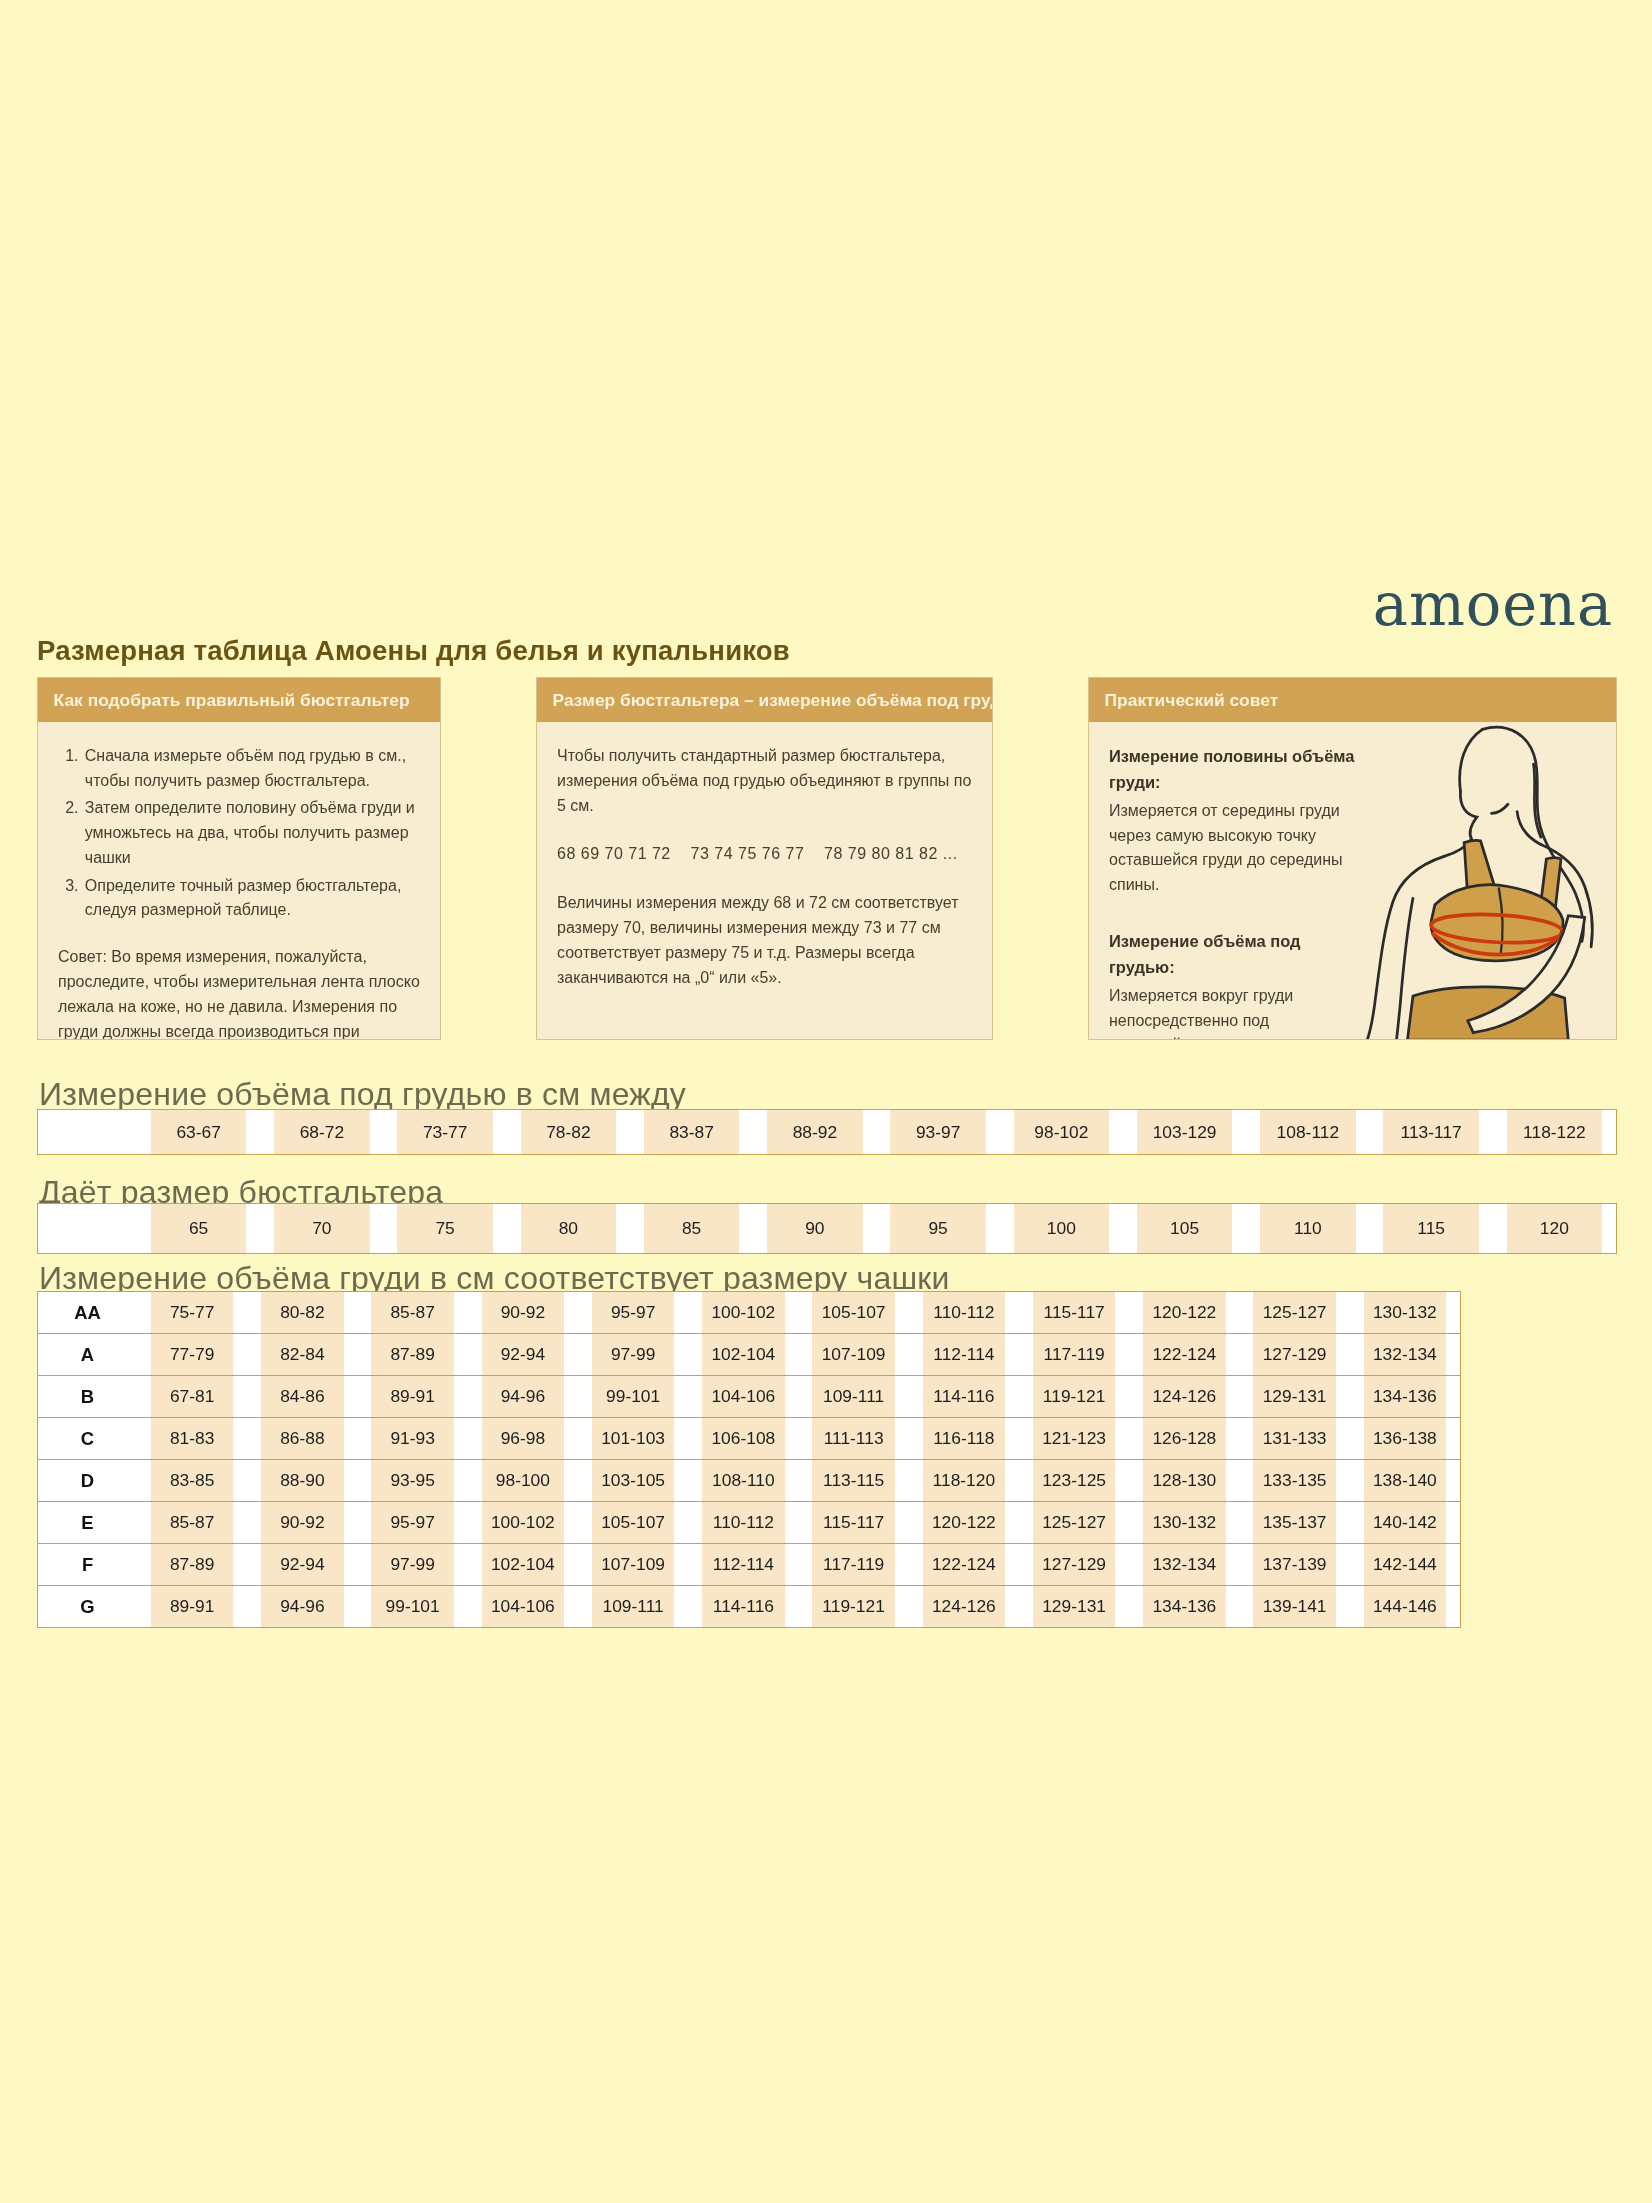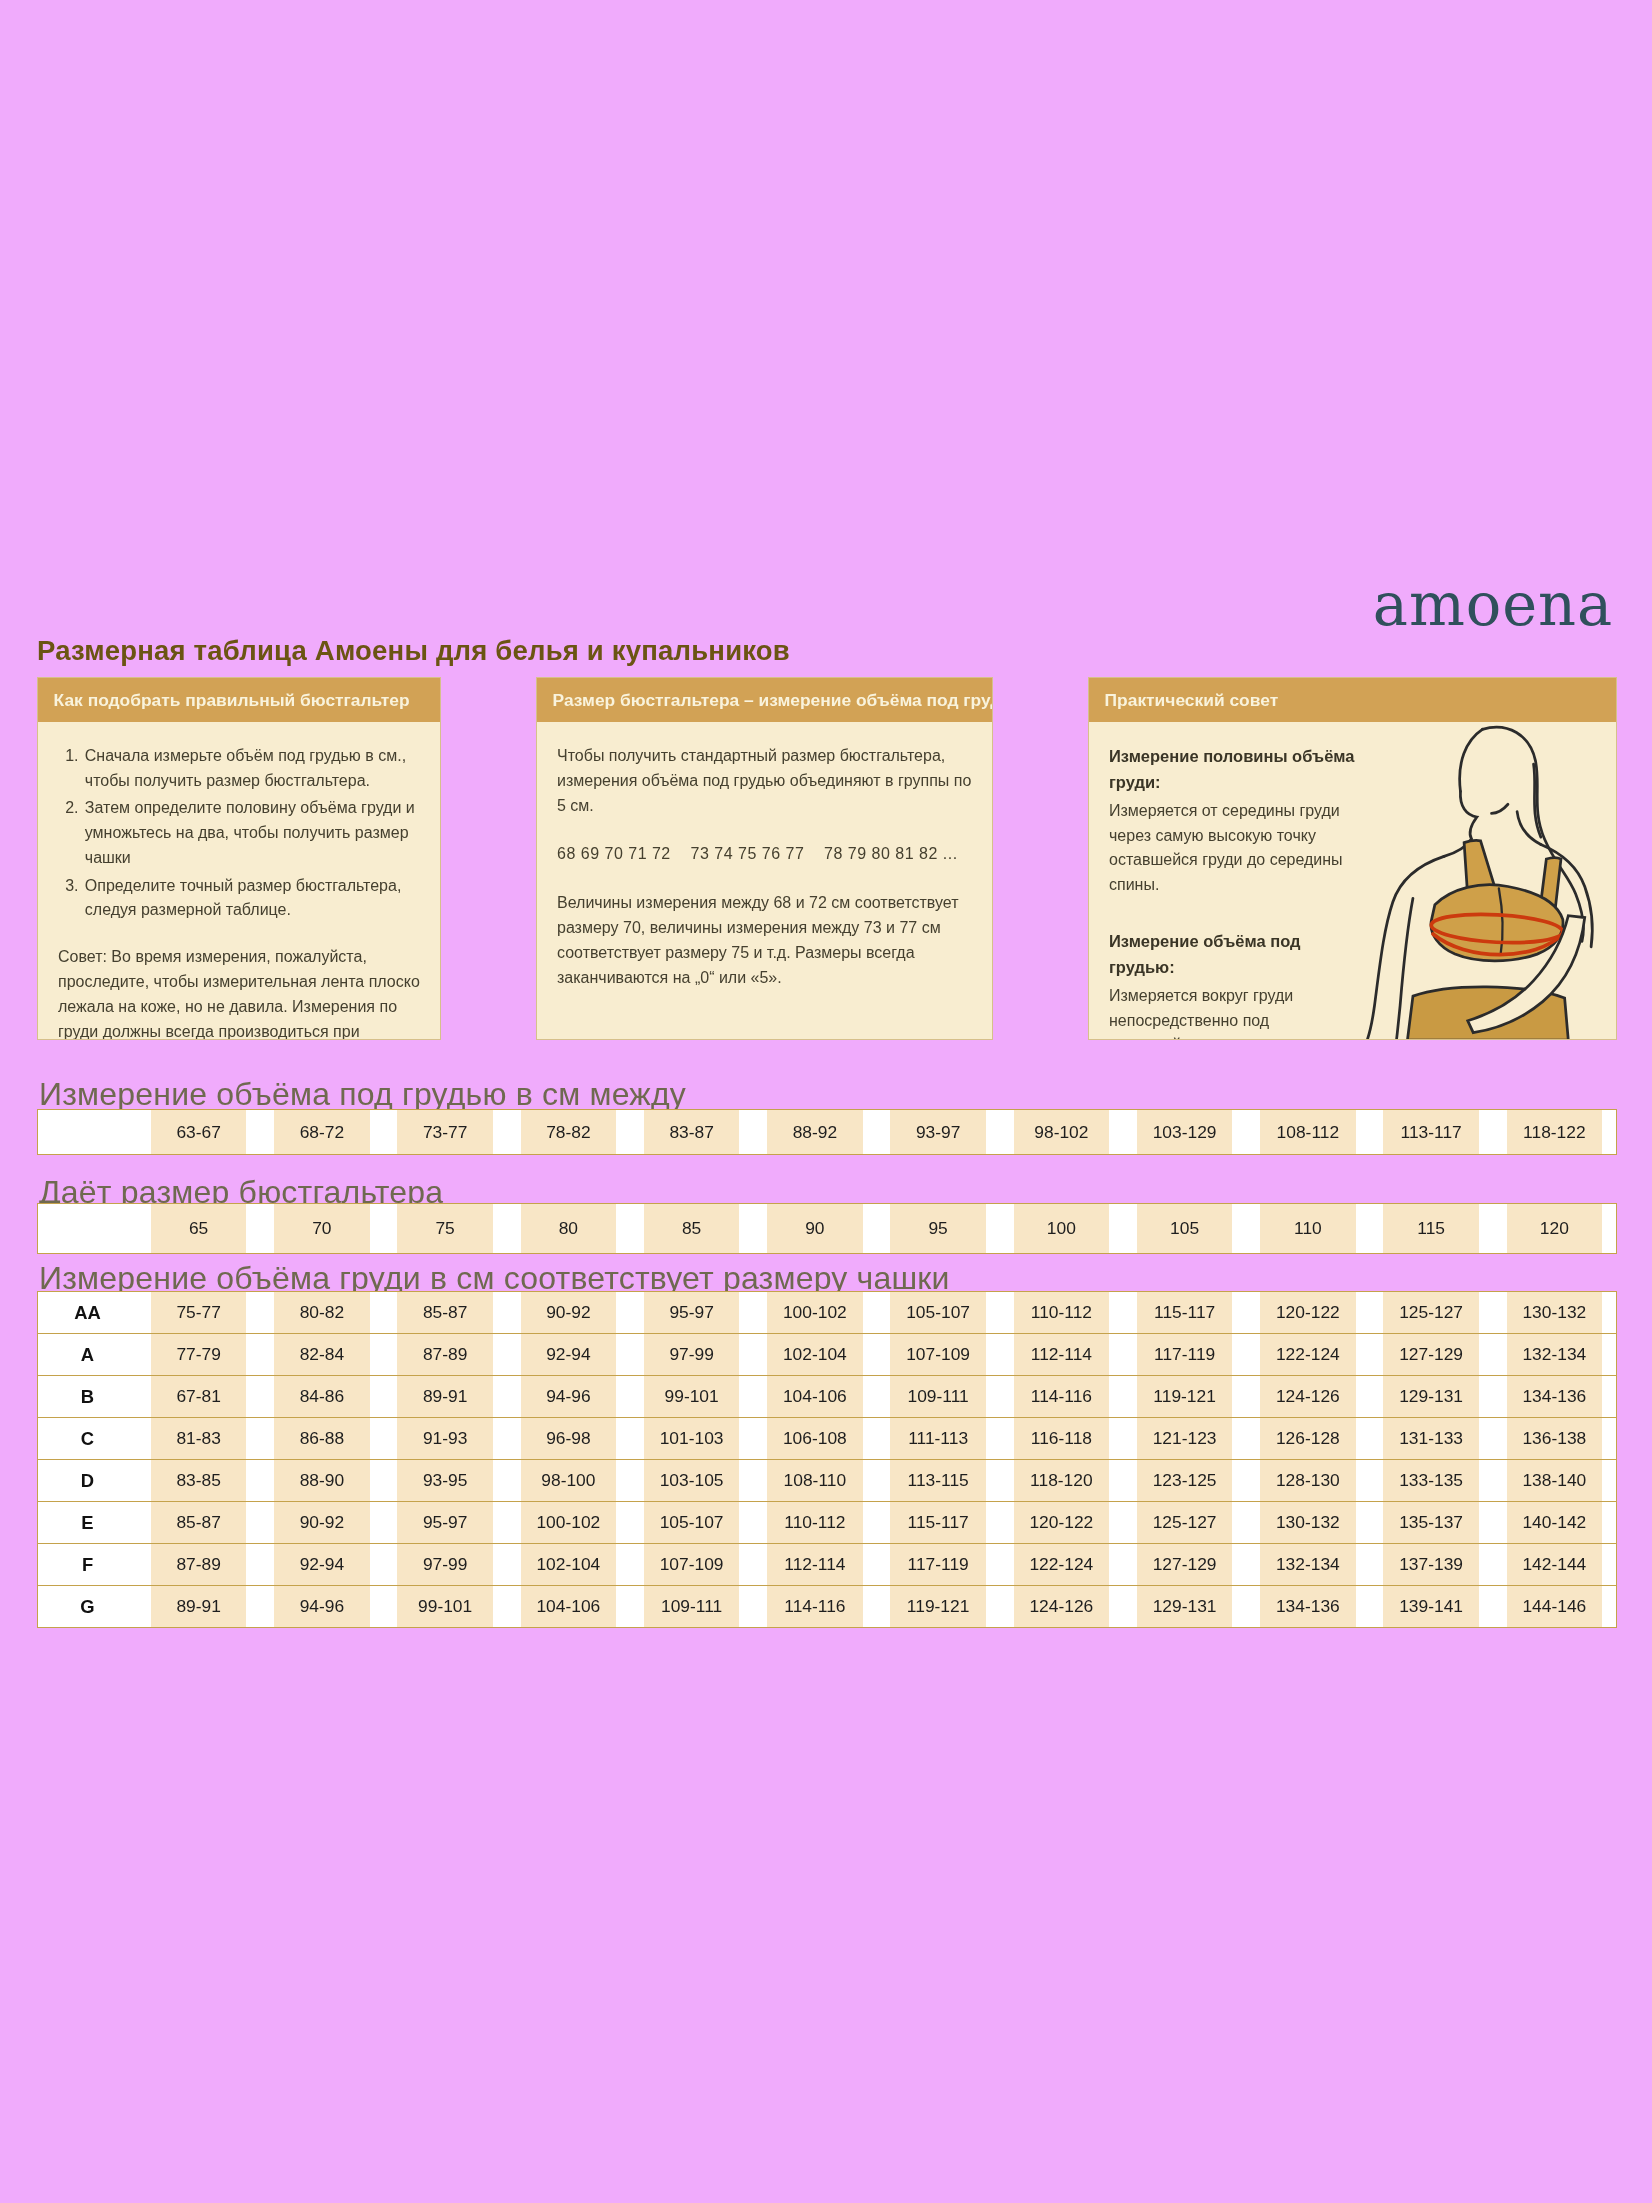--- a/index.html
+++ b/index.html
@@ -1,16 +1,16 @@
 <!DOCTYPE html>
 <html style="font-size:14.7px"><head>
 <meta charset="utf-8">
 <style>
   html,body{margin:0;padding:0;background:#ffffff;}
-  .page{position:relative;width:1653px;height:2204px;background:#f0abfc;
+  .page{position:relative;width:1653px;height:2204px;background:#fef9c3;
         font-family:"Liberation Sans",sans-serif;overflow:hidden;}
 
   
   .title{position:absolute;left:37px;top:617px;font-size:27.5px;font-weight:bold;
          color:#6b5413;letter-spacing:0.2px;}
   .logo{position:absolute;right:40px;top:575px;font-size:59px;color:#30505c;
         font-family:"DejaVu Serif","Liberation Serif",serif;letter-spacing:0.9px;line-height:1;}
 
   
   .boxes{position:absolute;left:37px;top:677px;width:1580px;display:flex;
@@ -29,21 +29,21 @@
   .box3 .sub-title{font-weight:bold;color:#3a3526;margin:0 0 3.7px 0;font-size:16.5px;}
   .box3 .sub2{margin-top:31px;}
   .figure-svg{position:absolute;right:1.8px;top:44px;width:287px;height:318px;z-index:1;}
 
   
   .section-label{position:absolute;left:39px;font-size:32px;color:#6f6950;letter-spacing:0.2px;}
   .size-row{position:absolute;left:37px;width:1580px;border:1.8px solid #c5a24b;background:#fff;
             display:grid;grid-template-columns:99px repeat(12,1fr);box-sizing:border-box;}
   #underbust-row{top:1109px;height:46px;}
   #band-row{top:1203px;height:51px;}
-  #cup-table{position:absolute;left:37px;top:1291px;width:1580px;border:1.8px solid #c5a24b;
+  #cup-table{position:absolute;left:37px;top:1291px;width:1424px;border:1.8px solid #c5a24b;
              background:#fff;box-sizing:border-box;}
   .cup-row{display:grid;grid-template-columns:99px repeat(12,1fr);height:41px;
            border-top:1.8px solid #c5a24b;}
   .cup-row:first-child{border-top:none;}
   .cell{position:relative;display:flex;align-items:center;justify-content:center;
         font-size:17.4px;color:#1e1e1e;}
   .cell .shade{position:absolute;top:0;bottom:0;left:13.8px;right:13.8px;background:#f8e6c6;}
   .cell .v{position:relative;}
   .label-cell{font-weight:bold;font-size:18.4px;color:#111;}
 </style>

